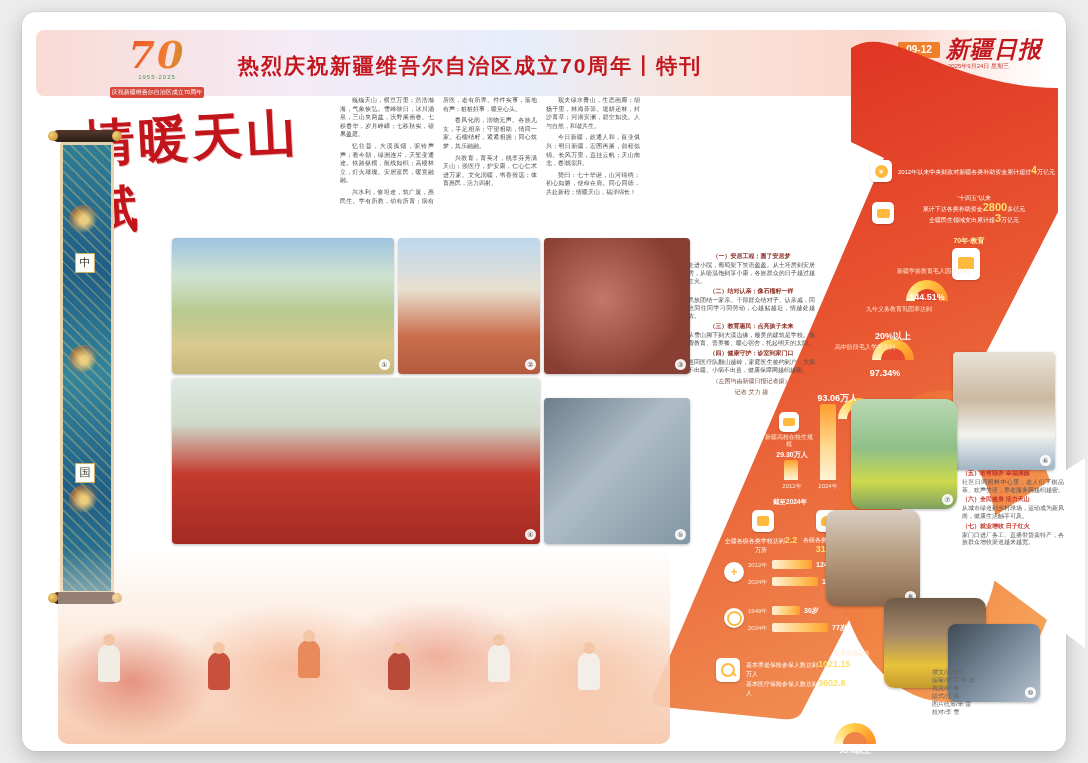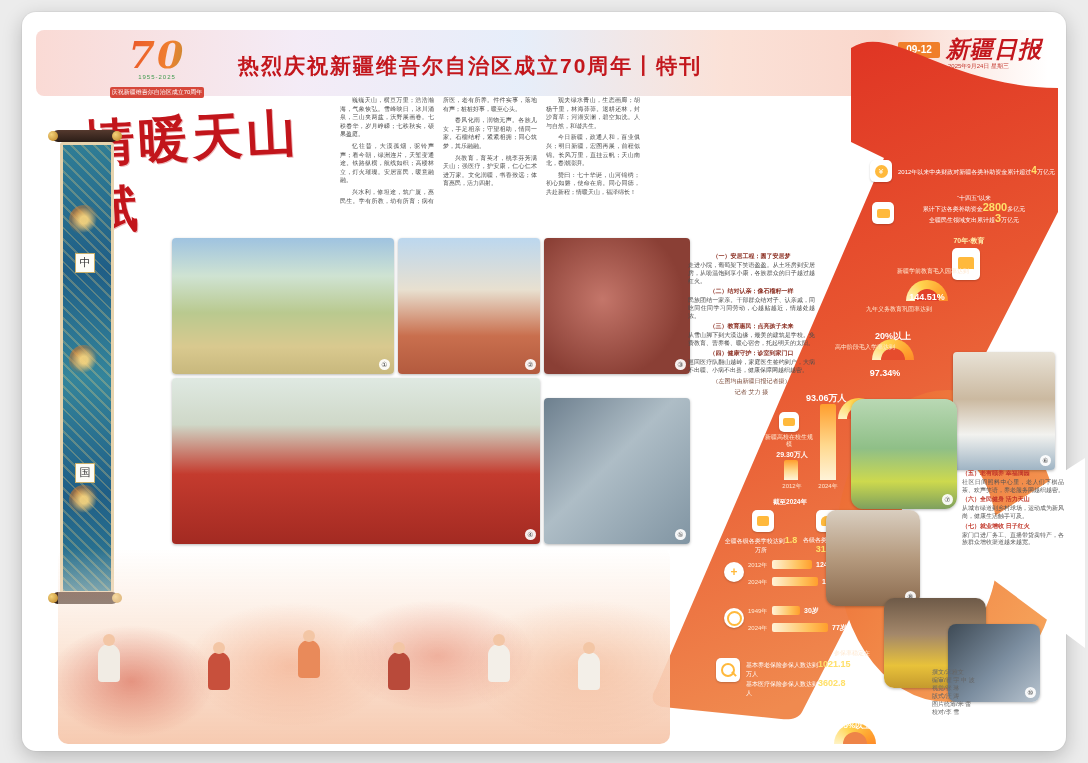--- a/index.html
+++ b/index.html
@@ -213,33 +213,33 @@
   <div class="abs garc" style="left:838px;top:356px;--legbg:#ea5530;"></div>
   <div class="abs gval" style="left:864px;top:368px;">97.34%</div>
 
   <div class="abs sicon" style="left:779px;top:412px;width:20px;height:20px;">
     <div class="gshape" style="width:12px;height:8px;"></div>
   </div>
   <div class="abs glabel" style="left:764px;top:434px;width:50px;">新疆高校在校生规模</div>
   <div class="abs hval" style="left:770px;top:450px;width:44px;text-align:center;">29.30万人</div>
   <div class="abs vbar" style="left:784px;top:460px;width:14px;height:20px;"></div>
   <div class="abs yr" style="left:776px;top:482px;width:32px;text-align:center;">2012年</div>
-  <div class="abs hval" style="left:806px;top:392px;width:52px;text-align:left;font-size:9px;">93.06万人</div>
+  <div class="abs hval" style="left:806px;top:392px;width:52px;text-align:right;font-size:9px;">93.06万人</div>
   <div class="abs vbar" style="left:820px;top:404px;width:16px;height:76px;"></div>
   <div class="abs yr" style="left:812px;top:482px;width:32px;text-align:center;">2024年</div>
 
   <div class="abs" style="left:742px;top:498px;width:96px;text-align:center;font-size:6.5px;color:#fff;font-weight:bold;">截至2024年</div>
   <div class="abs sicon" style="left:752px;top:510px;width:22px;height:22px;">
     <div class="gshape" style="width:12px;height:10px;"></div>
   </div>
   <div class="abs sicon" style="left:816px;top:510px;width:22px;height:22px;">
     <div class="gshape" style="width:12px;height:10px;border-radius:50% 50% 2px 2px;"></div>
   </div>
   <div class="abs statline" style="left:722px;top:536px;width:78px;text-align:center;">
-    <span>全疆各级各类学校达到</span><span class="bignum" style="font-size:9px;">1.8</span><span>万所</span>
+    <span>全疆各级各类学校达到</span><span class="bignum" style="font-size:9px;">2.2</span><span>万所</span>
   </div>
   <div class="abs statline" style="left:792px;top:536px;width:82px;text-align:center;">
     <span>各级各类专任教师达到</span><span class="bignum" style="font-size:9px;">31.85</span><span>万人</span>
   </div>
 
   <div class="abs cicon" style="left:724px;top:562px;width:20px;height:20px;">
     <div style="color:#ffb93c;font-weight:bold;font-size:12px;">+</div>
   </div>
   <div class="abs yr" style="left:748px;top:561px;">2012年</div>
   <div class="abs hbar" style="left:772px;top:560px;width:40px;"></div>
@@ -271,21 +271,21 @@
   <div class="abs" style="left:746px;top:660px;width:110px;">
     <div class="statline">
       <span>基本养老保险参保人数达到</span><span class="bignum" style="font-size:9px;">1021.15</span><span>万人</span>
     </div>
     <div class="statline">
       <span>基本医疗保险参保人数达到</span><span class="bignum" style="font-size:9px;">3602.8</span><span>万人</span>
     </div>
   </div>
   <div class="abs glabel" style="left:828px;top:650px;width:48px;">参保率稳定在</div>
   <div class="abs garc" style="left:834px;top:660px;--legbg:#ee8448;"></div>
-  <div class="abs gval" style="left:834px;top:672px;font-size:8px;margin-top:48px;">95%以上</div>
+  <div class="abs gval" style="left:834px;top:697px;font-size:8px;margin-top:48px;">95%以上</div>
 
   <div class="abs ph" style="left:953px;top:352px;width:102px;height:118px;background:linear-gradient(180deg,#e8e2d6 0%,#cbb9a0 40%,#f2f2ef 70%,#9fb4c4 100%);">
     <div class="badge">⑥</div>
   </div>
   <div class="abs ph" style="left:851px;top:399px;width:106px;height:110px;border-radius:12px;background:linear-gradient(180deg,#b9d8b4 0%,#8fbf87 45%,#cdd94e 75%,#7ea05e 100%);">
     <div class="badge">⑦</div>
   </div>
   <div class="abs ph" style="left:826px;top:510px;width:94px;height:96px;border-radius:10px;background:linear-gradient(180deg,#d9cec0 0%,#b59a7e 50%,#8a6a4e 100%);">
     <div class="badge">⑧</div>
   </div>

